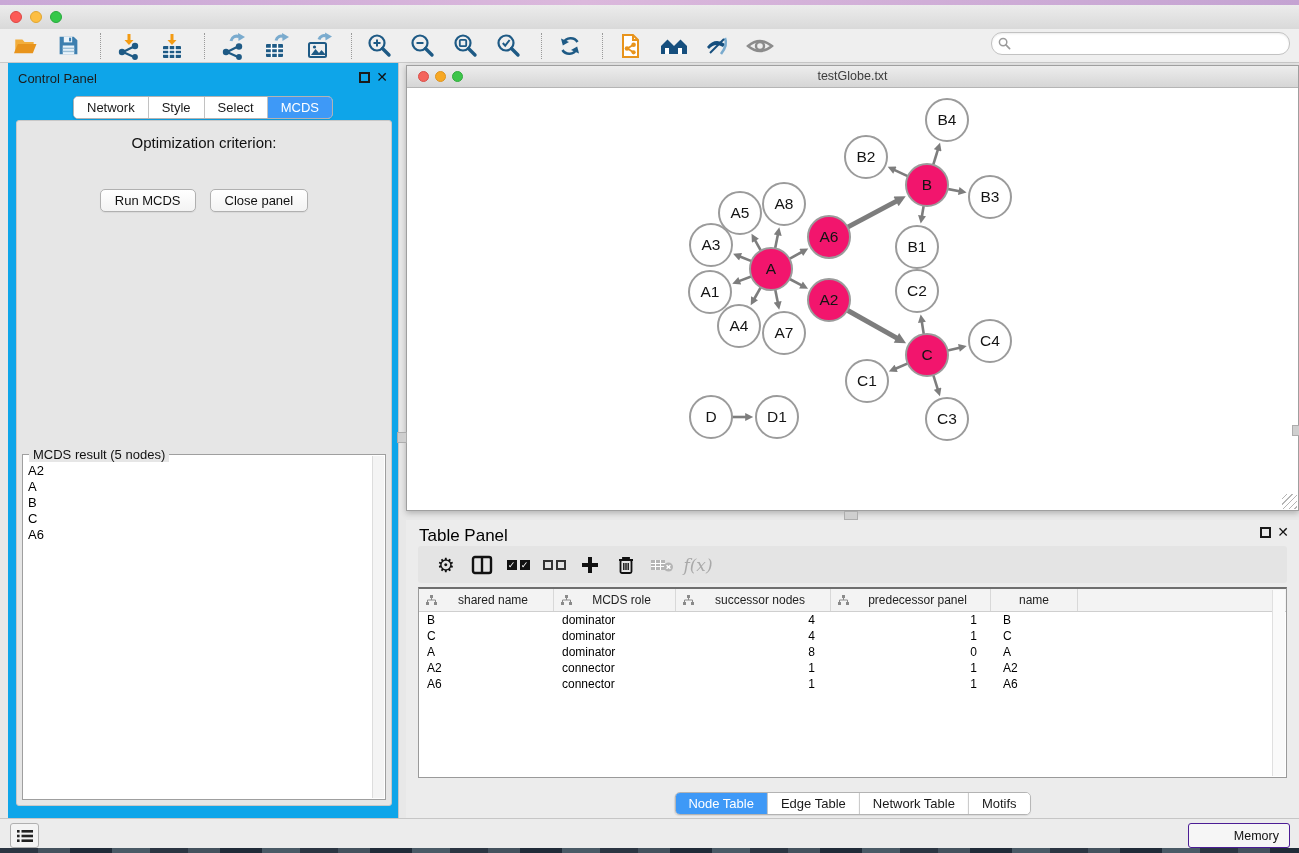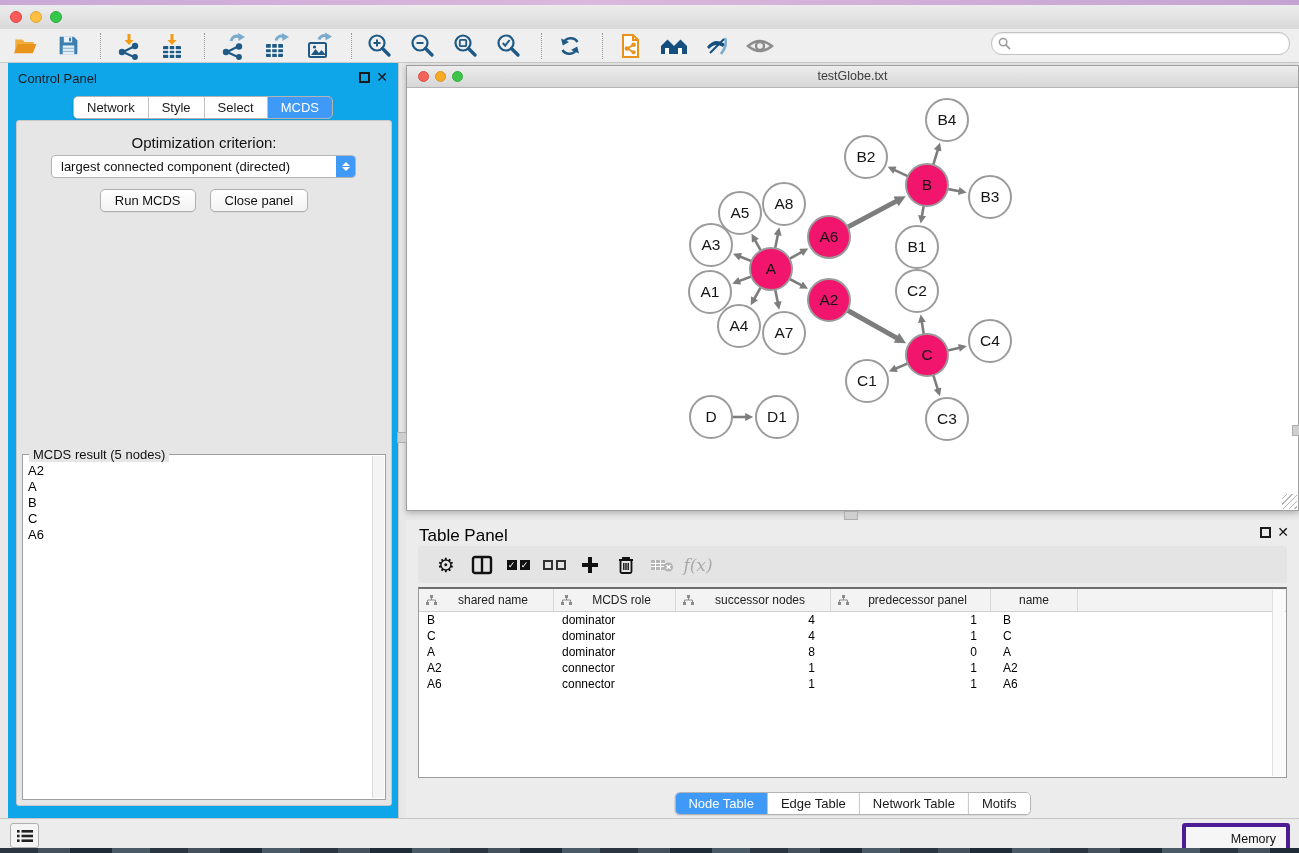--- a/index.html
+++ b/index.html
@@ -90,21 +90,21 @@
   .th .lbl{flex:1;text-align:center;font-size:12px;color:#222;}
   .th svg{flex:0 0 auto;margin-left:3px;}
   .tr{display:flex;height:16px;align-items:center;cursor:default;}
   .td{font-size:12px;color:#000;box-sizing:border-box;white-space:nowrap;overflow:hidden;}
   #tp-vscroll{position:absolute;right:1px;top:1px;bottom:1px;width:12px;background:#fafafa;border-left:1px solid #e0e0e0;}
   #tp-tabs{position:absolute;left:50%;transform:translateX(-50%);top:272px;}
   
   #status-bar{left:0;top:818px;width:1299px;height:30px;background:#ececec;border-top:1px solid #c6c6c6;box-sizing:border-box;}
   #status-list-btn{position:absolute;left:10px;top:4px;width:27px;height:23px;background:#f4f4f4;border:1px solid #b0b0b0;
      border-radius:3px;display:flex;align-items:center;justify-content:center;cursor:pointer;}
-  #memory-btn{position:absolute;right:9px;top:4px;height:23px;background:#f6f6f6;border:4px solid #4c1d95;border-radius:3px;
+  #memory-btn{position:absolute;right:9px;top:4px;height:23px;background:#f6f6f6;border:1px solid #4c1d95;border-radius:3px;
      display:flex;align-items:center;gap:24px;padding:0 10px;cursor:pointer;}
   #memory-dot{width:11px;height:11px;border-radius:50%;}
   #memory-label{font-size:12.5px;color:#111;}
   #deskstrip-bottom{left:0;top:848px;width:1299px;height:5px;
      background:repeating-linear-gradient(90deg,#2b3542 0 38px,#45525e 38px 70px,#202b38 70px 112px,#4a5a66 112px 150px);}
   svg{display:block;}
 </style>
 </head>
 <body>
 
@@ -281,27 +281,20 @@
   <span class="panel-float" id="cp-float"></span>
   <span class="panel-close" id="cp-close">✕</span>
   <div id="cp-tabs" class="seg-tabs">
     <div class="seg-tab">Network</div>
     <div class="seg-tab">Style</div>
     <div class="seg-tab">Select</div>
     <div class="seg-tab active">MCDS</div>
   </div>
   <div id="cp-inner">
     <div id="opt-label">Optimization criterion:</div>
-    <div id="opt-select">
-      <span class="val">largest connected component (directed)</span>
-      <span id="opt-stepper">
-          <i class="up"></i>
-          <i class="dn"></i>
-        </span>
-    </div>
     <div id="cp-buttons">
       <button class="mac-btn">Run MCDS</button>
       <button class="mac-btn">Close panel</button>
     </div>
     <div id="mcds-box">
       <span id="mcds-legend">MCDS result (5 nodes)</span>
       <div id="mcds-list">
           <div class="mcds-item">A2</div>
           <div class="mcds-item">A</div>
           <div class="mcds-item">B</div>

